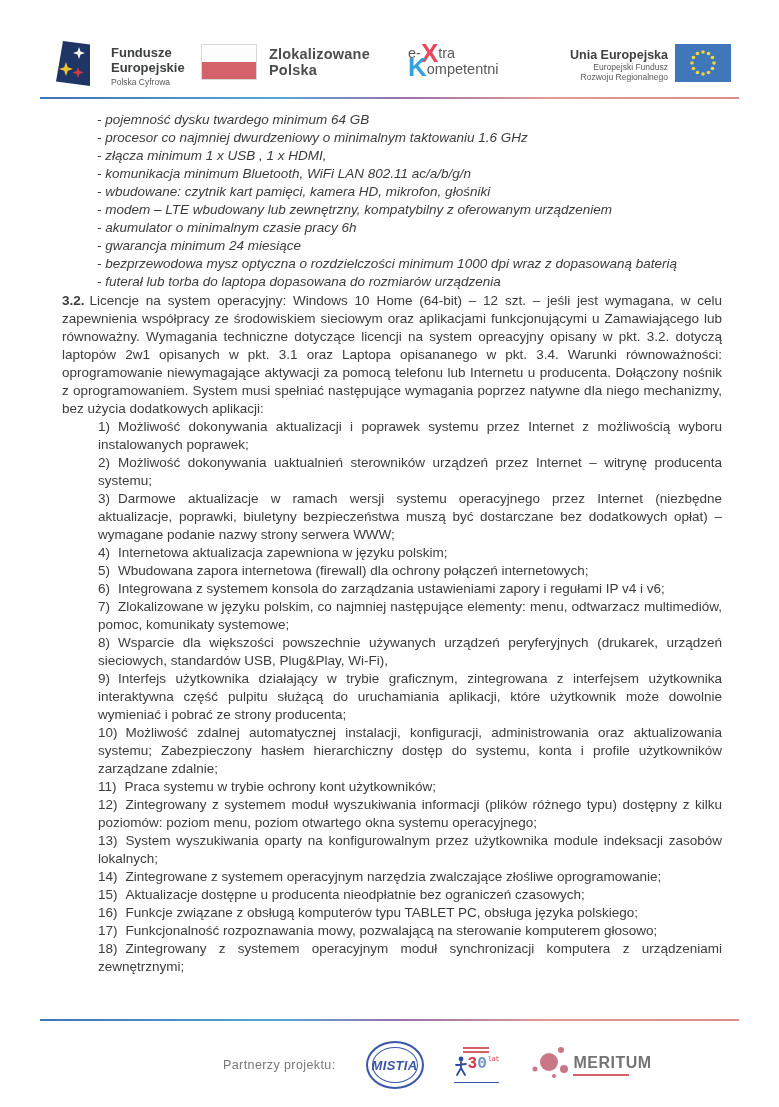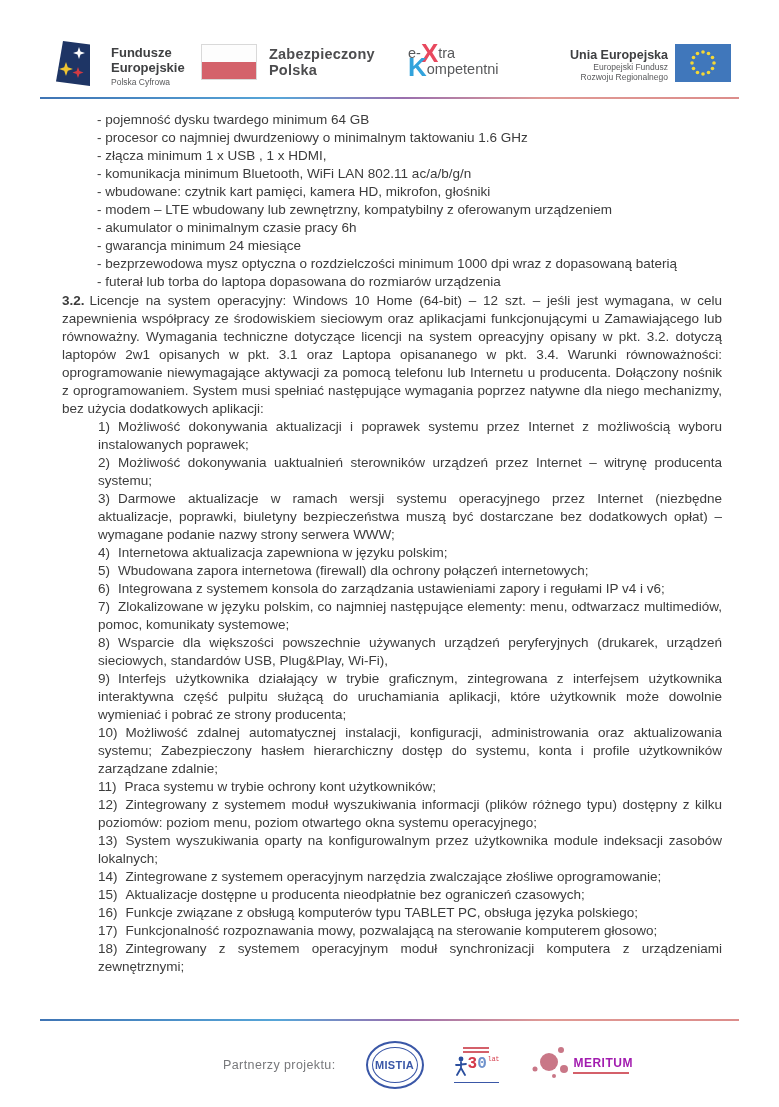--- a/index.html
+++ b/index.html
@@ -25,46 +25,46 @@
   .eu-text .t1{font-size:12.5px;font-weight:bold;color:#3f4042;line-height:14px;}
   .eu-text .t2{font-size:8.5px;color:#58595b;line-height:10px;}
   .rule{position:absolute;left:40px;width:699px;height:2px;
         background:linear-gradient(90deg,#3f74b4 0%,#57a6d8 34%,#9a6fae 52%,#e09a95 72%,#dc8d8b 100%);}
   .rule-top{top:97px;}
   .rule-bottom{top:1019px;}
 
   
   .content{position:absolute;left:62px;top:111px;width:660px;
            font-size:13.5px;line-height:18px;color:#3c3c3c;}
-  .bullet{padding-left:35px;}
+  .bullet{padding-left:35px;font-style:italic;}
   .para{text-align:justify;margin-top:1px;}
   .para .num{font-weight:bold;margin-right:5px;}
   .item{margin-left:36px;text-align:justify;}
   .item .inum{margin-right:8px;}
 
   
   .footer{position:absolute;left:0;top:1033px;width:779px;height:60px;}
   .footer-row{position:absolute;left:223px;top:8px;display:flex;align-items:center;gap:30px;}
   .partners-label{font-size:12.5px;color:#77787b;letter-spacing:.4px;}
   .mistia{width:54px;height:44px;border:2px solid #3a57a7;border-radius:50%;
           display:flex;align-items:center;justify-content:center;}
   .mistia-inner{width:44px;height:34px;border:1px solid #3a57a7;border-radius:50%;
           display:flex;align-items:center;justify-content:center;}
-  .mistia-label{font-size:11px;font-weight:bold;color:#3a57a7;letter-spacing:.3px;}
+  .mistia-label{font-size:13px;font-weight:bold;font-style:italic;color:#3a57a7;letter-spacing:.3px;}
   .frdl{display:flex;flex-direction:column;align-items:center;}
   .frdl-lines{width:26px;margin-bottom:2px;}
   .frdl-lines div{height:2px;background:#d4606a;margin-bottom:1.5px;}
   .frdl-main{display:flex;align-items:flex-start;border-bottom:1px solid #3a57a7;padding-bottom:1px;font-family:Liberation Mono, monospace;}
   .frdl-30{font-size:16px;font-weight:bold;line-height:16px;}
   .frdl-3{color:#d43a4a;}
   .frdl-0{color:#6f92cc;}
   .frdl-lat{font-size:6.5px;color:#d43a4a;margin-left:1px;}
   .meritum{display:flex;align-items:center;gap:2px;}
   .meritum-txt{display:flex;flex-direction:column;}
-  .meritum-label{font-size:12px;font-weight:bold;color:#a21caf;letter-spacing:.5px;}
+  .meritum-label{font-size:16px;font-weight:bold;color:#737373;letter-spacing:.5px;}
   .meritum-sub{width:56px;height:2px;background:#d4606a;margin-top:2px;}
 </style>
 </head>
 <body>
 
 <div class="page">
 
   <div class="hdr-group fe-group">
     <span>
       <svg width="36" height="47" viewBox="0 0 36 47">
@@ -80,21 +80,21 @@
       <div class="t2">Polska Cyfrowa</div>
     </span>
   </div>
 
   <div class="hdr-group pl-group">
     <span class="pl-flag">
       <div class="w"></div>
         <div class="r"></div>
     </span>
     <span class="pl-text">
-      <div>Zabezpieczony</div>
+      <div>Zlokalizowane</div>
       <div>Polska</div>
     </span>
   </div>
 
   <div class="hdr-group extra-group">
     <div class="extra-row">
       <span>e-</span><span class="extra-x">X</span><span>tra</span>
     </div>
     <div class="extra-row">
       <span class="extra-k">K</span><span>ompetentni</span>

